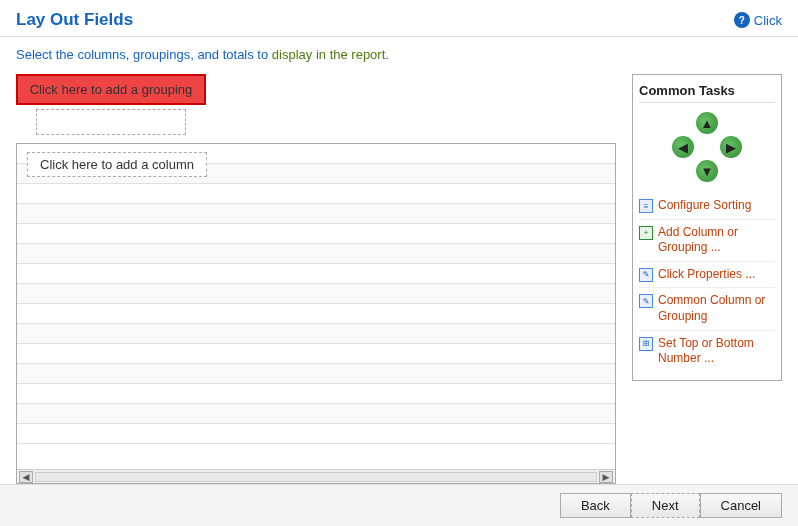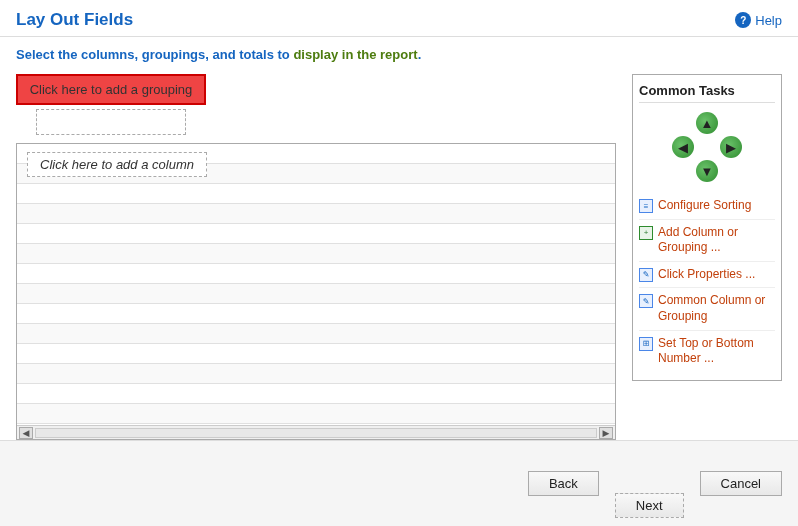--- a/index.html
+++ b/index.html
@@ -58,21 +58,20 @@
     }
 
     .subtitle {
       padding: 10px 16px 8px 16px;
       font-size: 13px;
       color: #333;
     }
 
     .subtitle span {
       color: #1565c0;
-      font-weight: bold;
     }
 
     .main-content {
       flex: 1;
       display: flex;
       padding: 0 16px 0 16px;
       gap: 16px;
       overflow: hidden;
     }
 
@@ -281,39 +280,38 @@
       color: #c2410c;
     }
 
     
     .footer {
       border-top: 1px solid #ddd;
       padding: 8px 16px;
       display: flex;
       justify-content: flex-end;
       align-items: center;
-      gap: 16px;
+      gap: 0;
       background: #f5f5f5;
     }
 
     .btn {
       padding: 4px 20px;
       font-size: 13px;
       border: 1px solid #aaa;
       background: linear-gradient(to bottom, #f8f8f8, #e8e8e8);
       cursor: pointer;
       color: #222;
       min-width: 60px;
       text-align: center;
     }
 
     .btn-next {
       border: 1px dashed #aaa;
       background: linear-gradient(to bottom, #f8f8f8, #e8e8e8);
-      margin-top: 44px;
     }
 
     .empty-grid {
       position: absolute;
       top: 0;
       left: 0;
       right: 0;
       bottom: 14px;
       overflow: hidden;
     }
@@ -335,21 +333,21 @@
   </style>
 </head>
 <body>
 
 <div class="page-container">
 
   <div class="header">
     <span class="page-title">Lay Out Fields</span>
     <div class="help-link">
       <span class="help-icon">?</span>
-      <span>Help</span>
+      <span>Click</span>
     </div>
   </div>
 
   <div class="subtitle">
     <span>Select the columns, groupings, and totals to </span><span style="color:#4d7c0f;">display in the report</span><span>.</span>
   </div>
 
   <div class="main-content">
 
     <div class="left-panel">
@@ -372,21 +370,21 @@
             <div class="grid-row"></div>
             <div class="grid-row"></div>
             <div class="grid-row"></div>
             <div class="grid-row"></div>
             <div class="grid-row"></div>
             <div class="grid-row"></div>
             <div class="grid-row"></div>
             <div class="grid-row"></div>
           </div>
         </div>
-        <div class="column-add-btn" style="position:relative;z-index:1;font-style:italic;">Click here to add a column</div>
+        <div class="column-add-btn" style="position:relative;z-index:1;">Click here to add a column</div>
 
         <div class="scroll-track">
           <div class="scroll-arrow">◀</div>
           <div class="scroll-thumb-track"></div>
           <div class="scroll-arrow">▶</div>
         </div>
       </div>
 
     </div>
 

